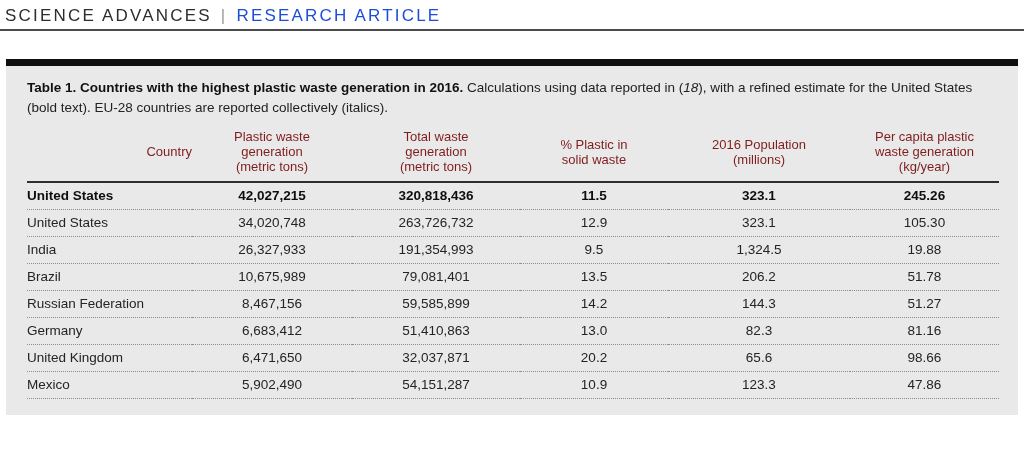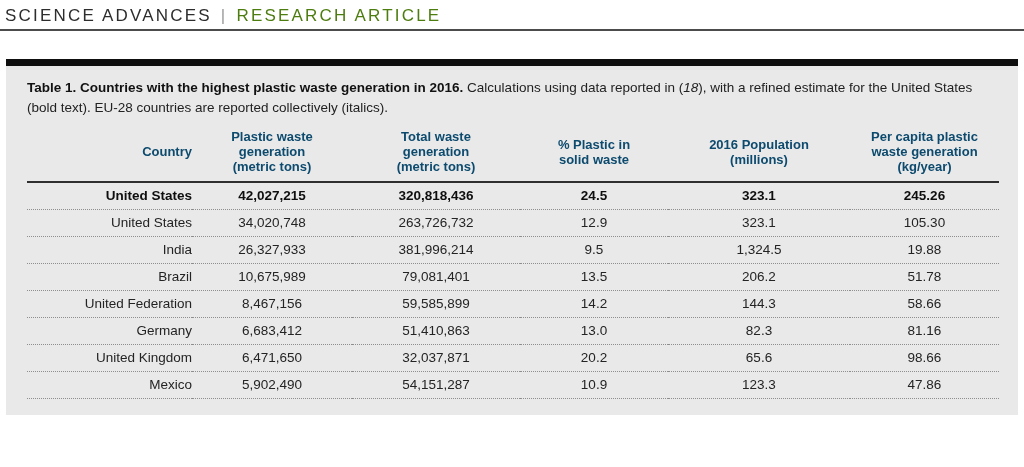--- a/index.html
+++ b/index.html
@@ -15,21 +15,21 @@
     align-items: baseline;
     padding: 5px 0 0 5px;
     font-size: 17px;
     letter-spacing: 2.2px;
     line-height: 22px;
     white-space: nowrap;
     text-align: center;
   }
   .journal { color: #2d2d2d; }
   .pipe { color: #9a9a9a; margin: 0 9px; font-weight: 300; }
-  .section { color: #4d7c0f; }
+  .section { color: #1d4ed8; }
   .masthead-rule {
     height: 2px;
     background: #4c4c4c;
     margin-top: 2px;
   }
   
   .table-block {
     margin: 28px 6px 0 6px;
     background: #e9e9e9;
     height: 356px;
@@ -49,40 +49,40 @@
   .caption .cap-ref { font-style: italic; }
   
   table {
     table-layout: fixed;
     width: 972px;
     margin: 0 19px 0 21px;
     border-collapse: collapse;
   }
   th {
     font-size: 13px;
-    font-weight: bold;
-    color: #0c4a6e;
+    font-weight: normal;
+    color: #7f1d1d;
     line-height: 15px;
     text-align: center;
     vertical-align: middle;
     white-space: pre-line;
     padding: 7px 0 7px 0;
     border-bottom: 2px solid #2f2f2f;
   }
   th.left { text-align: right; }
   td {
     font-size: 13.5px;
     line-height: 15px;
     color: #242424;
     text-align: center;
     padding: 5px 0 6px 0;
     border-bottom: 1px dotted #8e8e8e;
     white-space: nowrap;
   }
-  td.left { text-align: right; }
+  td.left { text-align: left; }
   tr.row-bold td { font-weight: bold; color: #0e0e0e; }
   tr.row-italic td { font-style: italic; }
 </style>
 </head>
 <body>
 
 <header class="masthead">
   <span class="journal">SCIENCE ADVANCES</span>
   <span class="pipe">|</span>
   <span class="section">RESEARCH ARTICLE</span>
@@ -119,55 +119,55 @@
           <th>Per capita plastic
 waste generation
 (kg/year)</th>
         </tr>
     </thead>
     <tbody>
         <tr class="row-bold">
           <td class="left">United States</td>
           <td>42,027,215</td>
           <td>320,818,436</td>
-          <td>24.5</td>
+          <td>11.5</td>
           <td>323.1</td>
           <td>245.26</td>
         </tr>
         <tr class="row-normal">
           <td class="left">United States</td>
           <td>34,020,748</td>
           <td>263,726,732</td>
           <td>12.9</td>
           <td>323.1</td>
           <td>105.30</td>
         </tr>
         <tr class="row-normal">
           <td class="left">India</td>
           <td>26,327,933</td>
-          <td>381,996,214</td>
+          <td>191,354,993</td>
           <td>9.5</td>
           <td>1,324.5</td>
           <td>19.88</td>
         </tr>
         <tr class="row-normal">
           <td class="left">Brazil</td>
           <td>10,675,989</td>
           <td>79,081,401</td>
           <td>13.5</td>
           <td>206.2</td>
           <td>51.78</td>
         </tr>
         <tr class="row-normal">
-          <td class="left">United Federation</td>
+          <td class="left">Russian Federation</td>
           <td>8,467,156</td>
           <td>59,585,899</td>
           <td>14.2</td>
           <td>144.3</td>
-          <td>58.66</td>
+          <td>51.27</td>
         </tr>
         <tr class="row-normal">
           <td class="left">Germany</td>
           <td>6,683,412</td>
           <td>51,410,863</td>
           <td>13.0</td>
           <td>82.3</td>
           <td>81.16</td>
         </tr>
         <tr class="row-normal">

